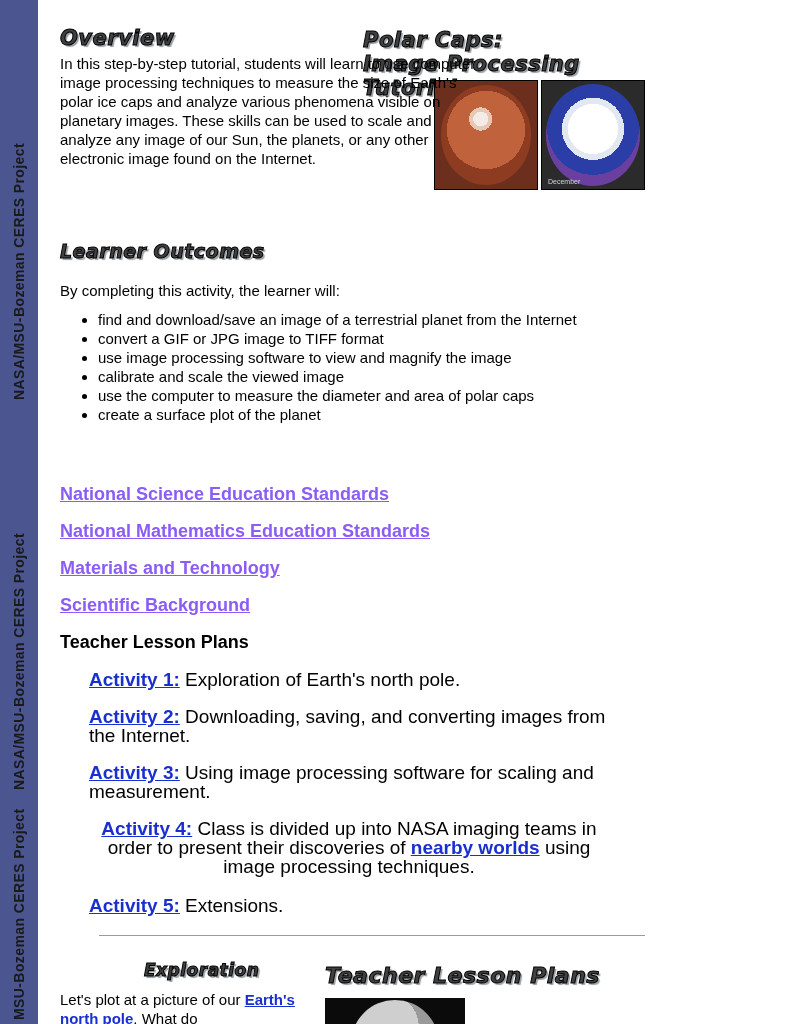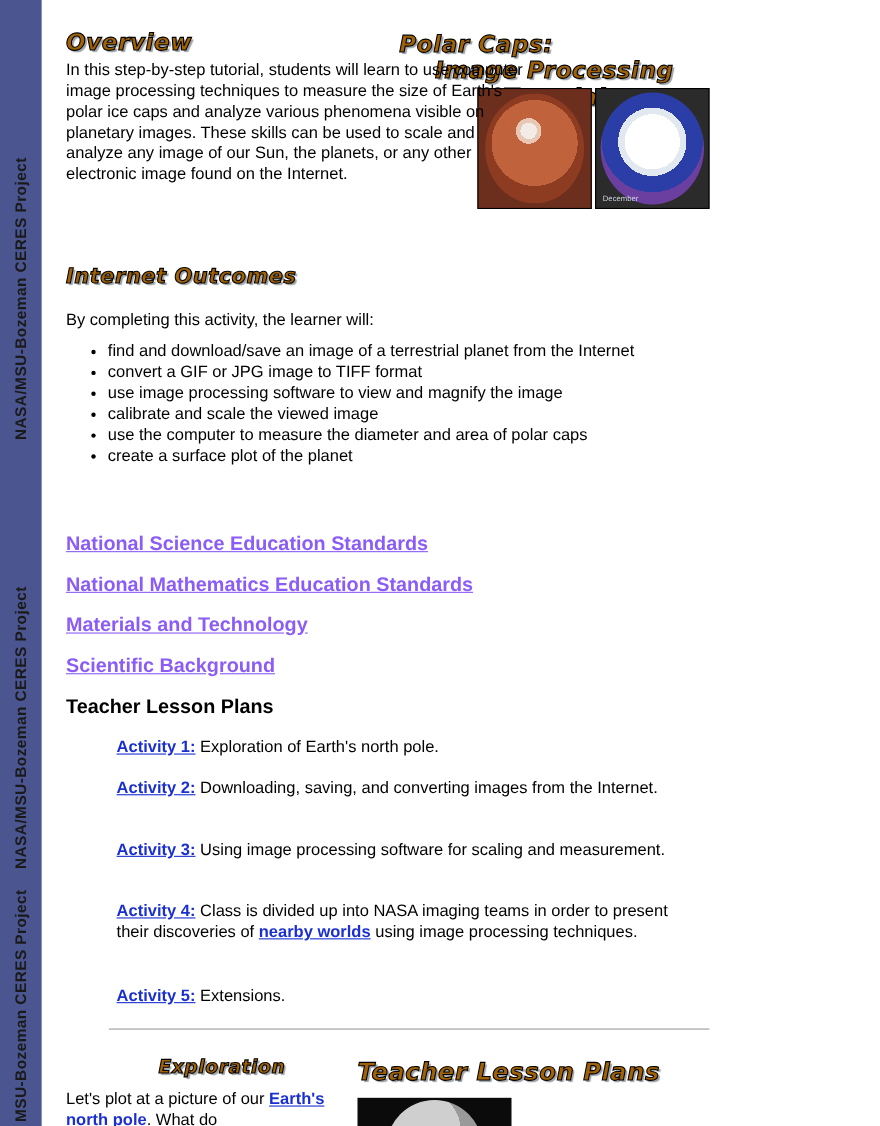--- a/index.html
+++ b/index.html
@@ -60,26 +60,25 @@
     position: absolute;
     left: 22px;
     top: 0;
     width: 585px;
   }
 
   
   .emboss {
     font-family: "DejaVu Sans", sans-serif;
     font-weight: bold;
-    color: #a16207;
+    color: #404040;
     -webkit-text-stroke: 1px #000000;
     text-shadow: 2px 2px 1px #9aa0a6;
     letter-spacing: 0.5px;
     display: inline-block;
-    text-align: center;
   }
   #overview-heading {
     position: absolute;
     left: 0;
     top: 26px;
     font-size: 21px;
     font-style: italic;
   }
   #intro-para {
     position: absolute;
@@ -198,41 +197,41 @@
     position: absolute;
     left: 0;
     top: 632px;
     font-size: 18px;
     font-weight: bold;
     color: #000;
   }
 
   .activity {
     position: absolute;
-    left: 46px;
+    left: 29px;
     width: 520px;
-    font-size: 15px;
+    font-size: 19px;
     line-height: 19px;
   }
   .activity a {
     color: #1a2fd0;
     font-weight: bold;
     text-decoration: underline;
     cursor: pointer;
   }
   .inline-link {
     color: #1a2fd0;
     font-weight: bold;
     text-decoration: underline;
     cursor: pointer;
   }
   #act1 { top: 670px; }
   #act2 { top: 707px; }
   #act3 { top: 763px; }
-  #act4 { top: 819px; }
+  #act4 { top: 819px; text-align: center; }
   #act5 { top: 896px; }
 
   #divider {
     position: absolute;
     left: 39px;
     top: 935px;
     width: 546px;
     height: 1px;
     background: #9b9b9b;
   }
@@ -307,21 +306,21 @@
         <div class="disc"></div>
       </div>
       <div class="planet-img earth-img">
         <div class="disc"></div>
         <div class="lbl">December</div>
       </div>
     </div>
 
     <div id="intro-para">In this step-by-step tutorial, students will learn to use computer image processing techniques to measure the size of Earth's polar ice caps and analyze various phenomena visible on planetary images. These skills can be used to scale and analyze any image of our Sun, the planets, or any other electronic image found on the Internet.</div>
 
-    <div id="learner-heading" class="emboss">Internet Outcomes</div>
+    <div id="learner-heading" class="emboss">Learner Outcomes</div>
     <div id="learner-intro">By completing this activity, the learner will:</div>
 
     <ul id="outcomes">
       <li>find and download/save an image of a terrestrial planet from the Internet</li>
       <li>convert a GIF or JPG image to TIFF format</li>
       <li>use image processing software to view and magnify the image</li>
       <li>calibrate and scale the viewed image</li>
       <li>use the computer to measure the diameter and area of polar caps</li>
       <li>create a surface plot of the planet</li>
     </ul>

